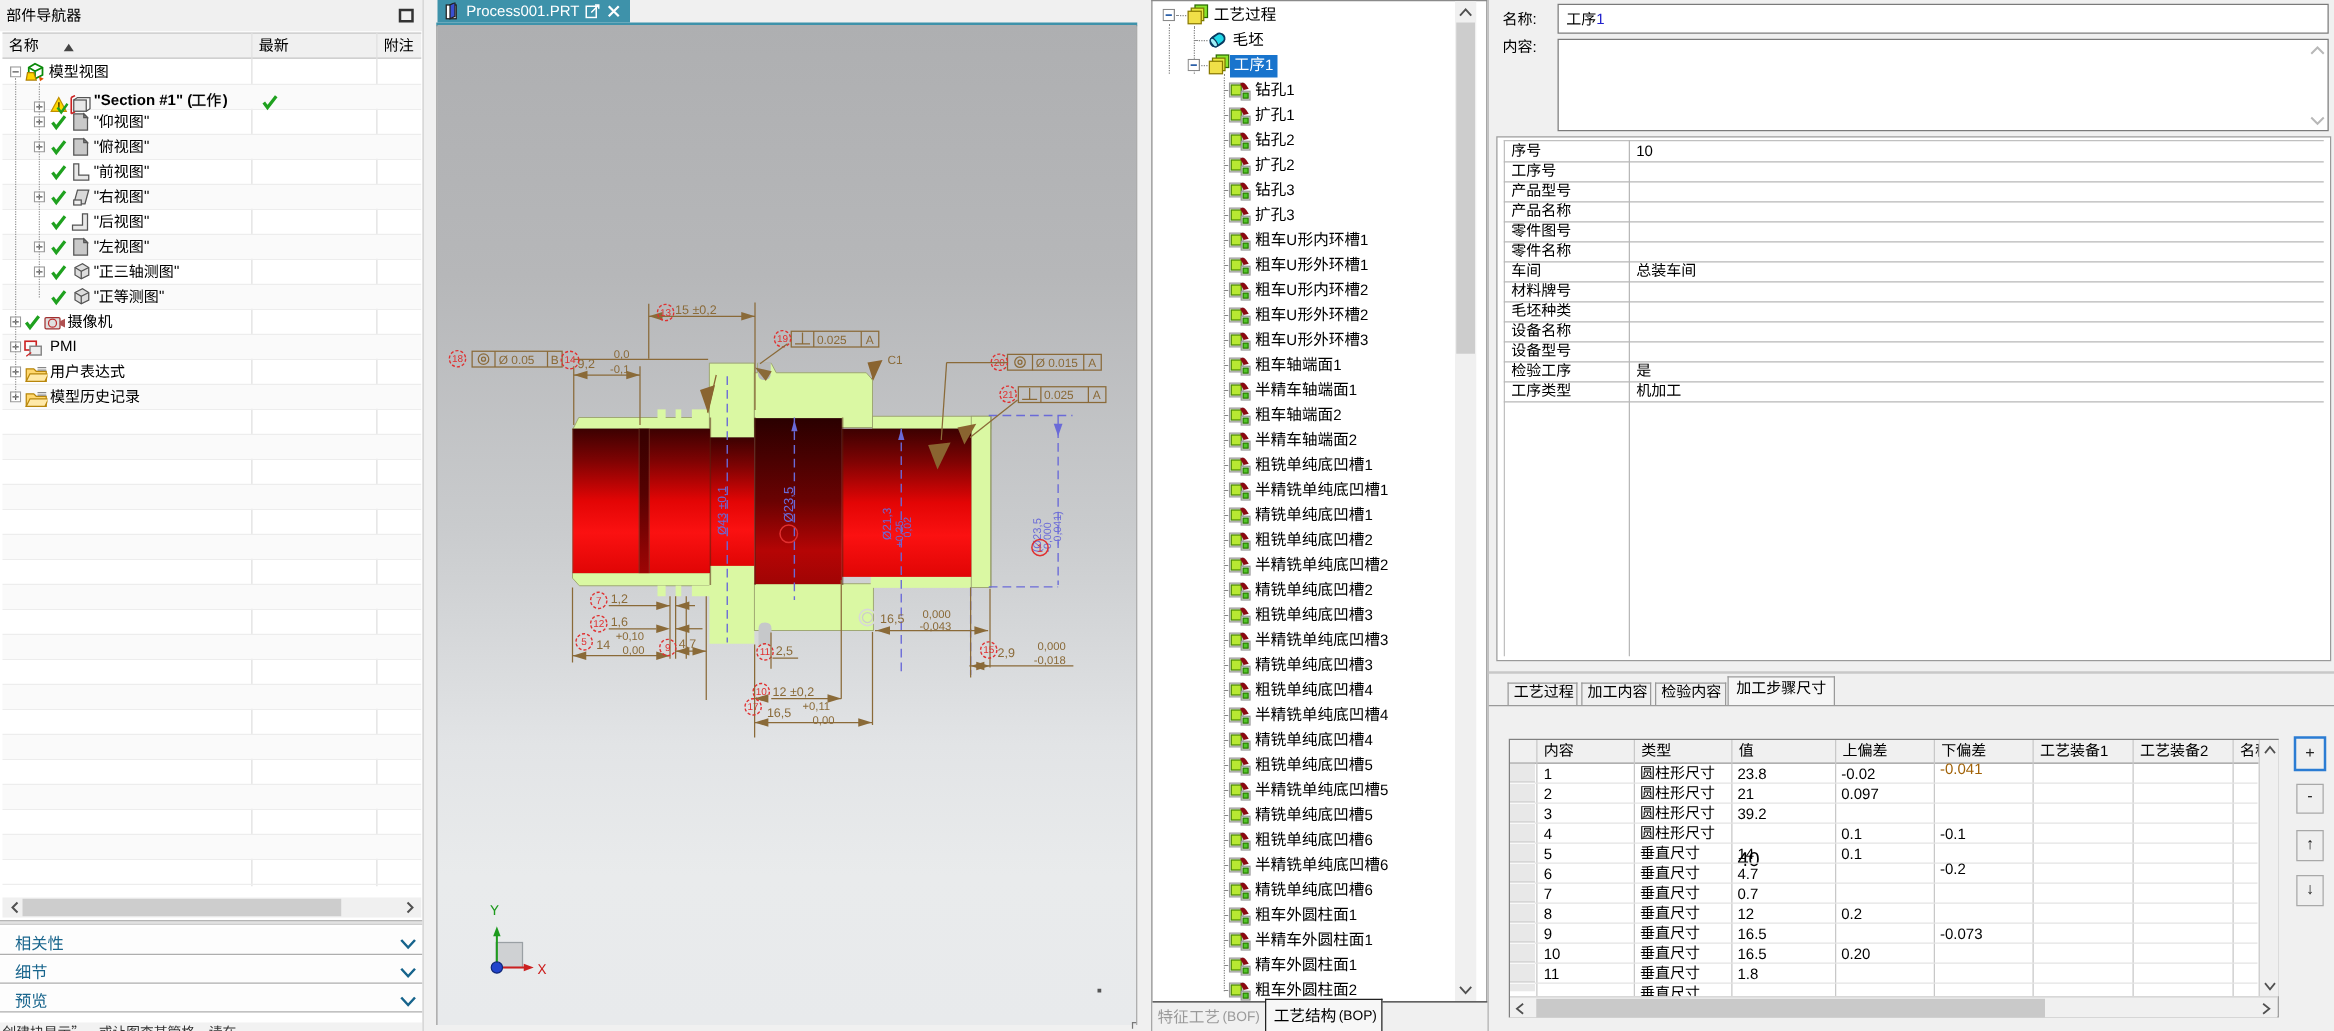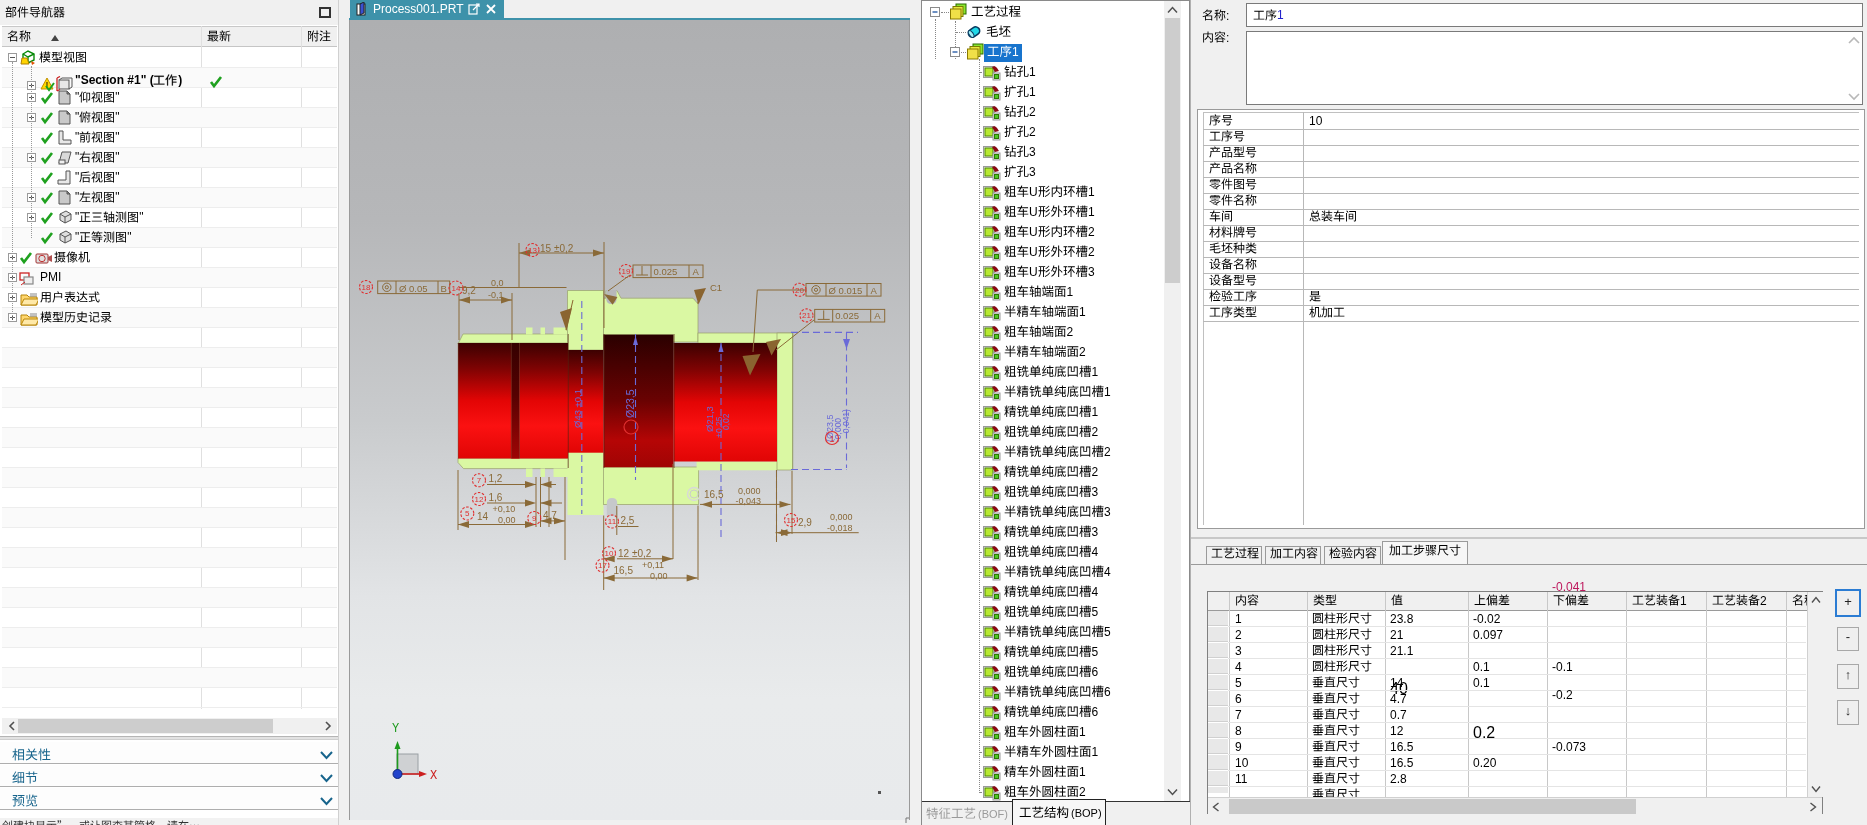--- a/index.html
+++ b/index.html
@@ -1753,21 +1753,21 @@
       <g transform="translate(0,10.5) scale(0.012000,-0.012000)">
         <use href="#g5706" x="0"></use>
         <use href="#g67F1" x="1000"></use>
         <use href="#g5F62" x="2000"></use>
         <use href="#g5C3A" x="3000"></use>
         <use href="#g5BF8" x="4000"></use>
       </g>
     </svg>
     <div class="a" style="left:199px;top:612px;font-size:12px;color:#000">23.8</div>
     <div class="a" style="left:282px;top:612px;font-size:12px;color:#000">-0.02</div>
-    <div class="a" style="left:361px;top:580px;font-size:12px;color:#be185d">-0.041</div>
+    <div class="a" style="left:361px;top:608px;font-size:12px;color:#a16207">-0.041</div>
     <div class="a" style="left:17px;top:627px;width:20px;height:15px;background:#e8e8e8;border-bottom:1px solid #d0d0d0"></div>
     <div class="a" style="left:37px;top:642px;width:578px;height:1px;background:#e4e4e4"></div>
     <div class="a" style="left:44px;top:628px;font-size:12px;color:#000">2</div>
     <svg style="position:absolute;left:121px;top:628px" class="ct" width="61" height="14" fill="#000" font-family="Liberation Sans, sans-serif">
       <g transform="translate(0,10.5) scale(0.012000,-0.012000)">
         <use href="#g5706" x="0"></use>
         <use href="#g67F1" x="1000"></use>
         <use href="#g5F62" x="2000"></use>
         <use href="#g5C3A" x="3000"></use>
         <use href="#g5BF8" x="4000"></use>
@@ -1780,21 +1780,21 @@
     <div class="a" style="left:44px;top:644px;font-size:12px;color:#000">3</div>
     <svg style="position:absolute;left:121px;top:644px" class="ct" width="61" height="14" fill="#000" font-family="Liberation Sans, sans-serif">
       <g transform="translate(0,10.5) scale(0.012000,-0.012000)">
         <use href="#g5706" x="0"></use>
         <use href="#g67F1" x="1000"></use>
         <use href="#g5F62" x="2000"></use>
         <use href="#g5C3A" x="3000"></use>
         <use href="#g5BF8" x="4000"></use>
       </g>
     </svg>
-    <div class="a" style="left:199px;top:644px;font-size:12px;color:#000">21.1</div>
+    <div class="a" style="left:199px;top:644px;font-size:12px;color:#000">39.2</div>
     <div class="a" style="left:17px;top:659px;width:20px;height:15px;background:#e8e8e8;border-bottom:1px solid #d0d0d0"></div>
     <div class="a" style="left:37px;top:674px;width:578px;height:1px;background:#e4e4e4"></div>
     <div class="a" style="left:44px;top:660px;font-size:12px;color:#000">4</div>
     <svg style="position:absolute;left:121px;top:660px" class="ct" width="61" height="14" fill="#000" font-family="Liberation Sans, sans-serif">
       <g transform="translate(0,10.5) scale(0.012000,-0.012000)">
         <use href="#g5706" x="0"></use>
         <use href="#g67F1" x="1000"></use>
         <use href="#g5F62" x="2000"></use>
         <use href="#g5C3A" x="3000"></use>
         <use href="#g5BF8" x="4000"></use>
@@ -1845,21 +1845,21 @@
     <div class="a" style="left:44px;top:724px;font-size:12px;color:#000">8</div>
     <svg style="position:absolute;left:121px;top:724px" class="ct" width="49" height="14" fill="#000" font-family="Liberation Sans, sans-serif">
       <g transform="translate(0,10.5) scale(0.012000,-0.012000)">
         <use href="#g5782" x="0"></use>
         <use href="#g76F4" x="1000"></use>
         <use href="#g5C3A" x="2000"></use>
         <use href="#g5BF8" x="3000"></use>
       </g>
     </svg>
     <div class="a" style="left:199px;top:724px;font-size:12px;color:#000">12</div>
-    <div class="a" style="left:282px;top:724px;font-size:16px;color:#000">0.2</div>
+    <div class="a" style="left:282px;top:724px;font-size:12px;color:#000">0.2</div>
     <div class="a" style="left:361px;top:688px;font-size:12px;color:#000">-0.2</div>
     <div class="a" style="left:17px;top:739px;width:20px;height:15px;background:#e8e8e8;border-bottom:1px solid #d0d0d0"></div>
     <div class="a" style="left:37px;top:754px;width:578px;height:1px;background:#e4e4e4"></div>
     <div class="a" style="left:44px;top:740px;font-size:12px;color:#000">9</div>
     <svg style="position:absolute;left:121px;top:740px" class="ct" width="49" height="14" fill="#000" font-family="Liberation Sans, sans-serif">
       <g transform="translate(0,10.5) scale(0.012000,-0.012000)">
         <use href="#g5782" x="0"></use>
         <use href="#g76F4" x="1000"></use>
         <use href="#g5C3A" x="2000"></use>
         <use href="#g5BF8" x="3000"></use>
@@ -1884,21 +1884,21 @@
     <div class="a" style="left:37px;top:786px;width:578px;height:1px;background:#e4e4e4"></div>
     <div class="a" style="left:44px;top:772px;font-size:12px;color:#000">11</div>
     <svg style="position:absolute;left:121px;top:772px" class="ct" width="49" height="14" fill="#000" font-family="Liberation Sans, sans-serif">
       <g transform="translate(0,10.5) scale(0.012000,-0.012000)">
         <use href="#g5782" x="0"></use>
         <use href="#g76F4" x="1000"></use>
         <use href="#g5C3A" x="2000"></use>
         <use href="#g5BF8" x="3000"></use>
       </g>
     </svg>
-    <div class="a" style="left:199px;top:772px;font-size:12px;color:#000">2.8</div>
+    <div class="a" style="left:199px;top:772px;font-size:12px;color:#000">1.8</div>
     <div class="a" style="left:17px;top:787px;width:20px;height:6px;background:#e8e8e8"></div>
     <svg style="position:absolute;left:121px;top:788px" class="ct" width="49" height="14" fill="#000" font-family="Liberation Sans, sans-serif">
       <g transform="translate(0,10.5) scale(0.012000,-0.012000)">
         <use href="#g5782" x="0"></use>
         <use href="#g76F4" x="1000"></use>
         <use href="#g5C3A" x="2000"></use>
         <use href="#g5BF8" x="3000"></use>
       </g>
     </svg>
     <div class="a" style="left:616px;top:592px;width:16px;height:205px;background:#f0f0f0;border-left:1px solid #d0d0d0">

